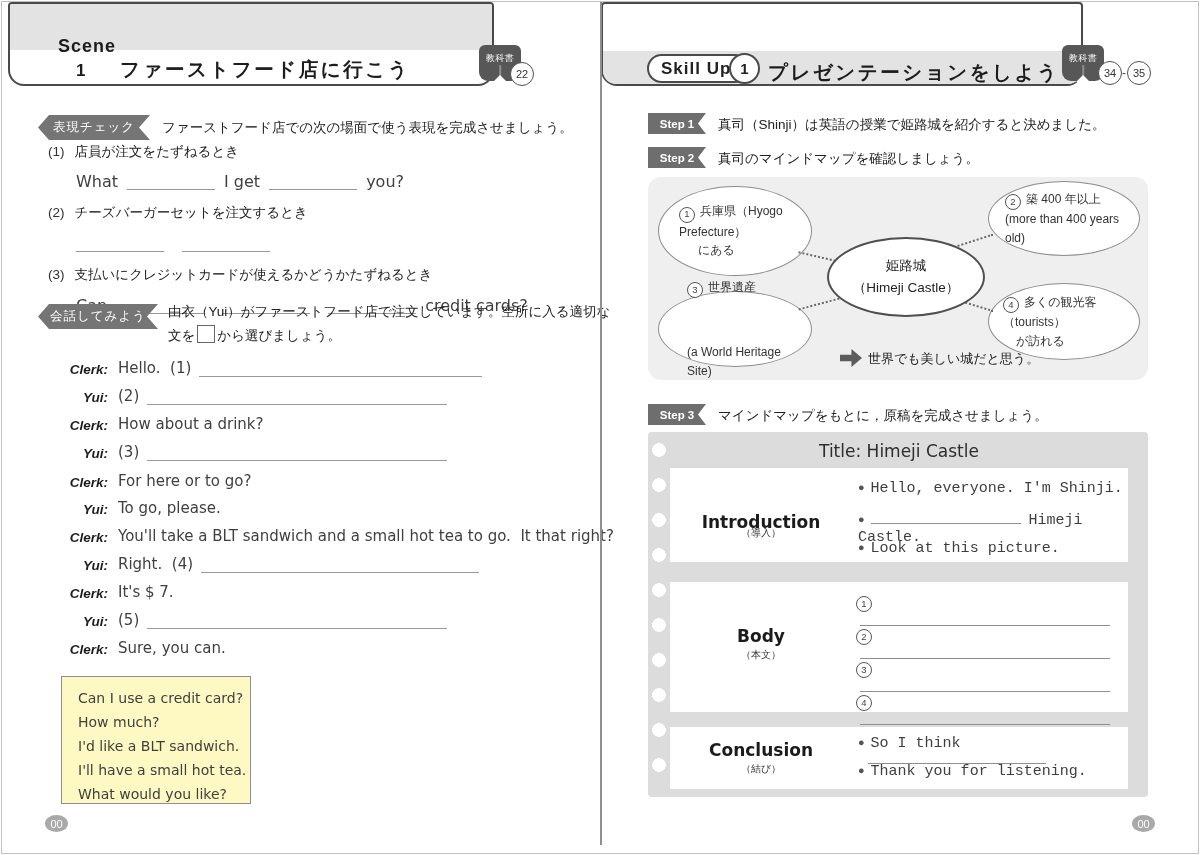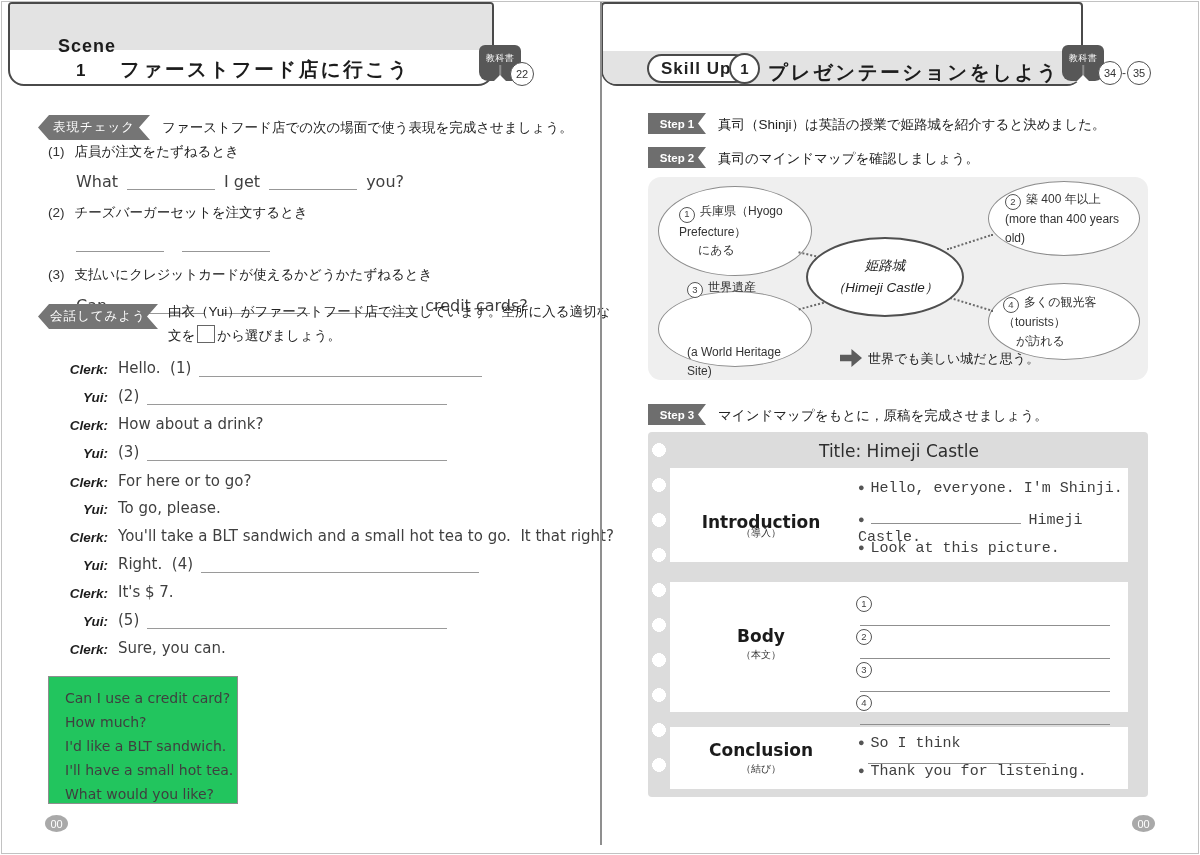--- a/index.html
+++ b/index.html
@@ -49,22 +49,22 @@
   .eng{font-family:"DejaVu Sans",sans-serif;font-size:16px;color:#3f3f3f;}
   .blank{display:inline-block;width:88px;border-bottom:1.5px solid #979797;height:14px;vertical-align:-3px;margin:0 9px;}
   .inline-box{display:inline-block;width:16px;height:16px;border:1.2px solid #666;vertical-align:-3px;margin:0 2px;background:#fff;}
 
   
   .dlg-row{position:absolute;left:40px;width:520px;height:24px;display:flex;align-items:flex-end;}
   .spk{width:68px;text-align:right;font-style:italic;font-weight:bold;font-size:13.5px;color:#1d1d1d;flex:none;}
   .dtx{margin-left:10px;font-family:"DejaVu Sans",sans-serif;font-size:15px;color:#3f3f3f;white-space:pre;}
   .dblank{display:inline-block;border-bottom:1.5px solid #9a9a9a;height:4px;margin-left:8px;}
 
-  .choices-box{position:absolute;left:48px;top:676px;width:190px;height:128px;border:1.5px solid #8e8e8e;
-               background:#22c55e;padding:9px 0 0 16px;box-sizing:border-box;}
+  .choices-box{position:absolute;left:61px;top:676px;width:190px;height:128px;border:1.5px solid #8e8e8e;
+               background:#fef9c3;padding:9px 0 0 16px;box-sizing:border-box;}
   .choice{font-family:"DejaVu Sans",sans-serif;font-size:14px;color:#3f3f3f;line-height:24px;}
 
   .pgnum{position:absolute;top:815px;width:23px;height:17px;background:#a9a9a9;border-radius:50%;
          color:#fff;font-size:11px;display:flex;align-items:center;justify-content:center;}
 
   
   .mm-panel{position:absolute;left:648px;top:177px;width:500px;height:203px;background:#efefef;border-radius:13px;}
   .bubble{position:absolute;background:#fff;border:1.4px solid #8c8c8c;border-radius:50%;
           display:flex;flex-direction:column;justify-content:center;font-size:12px;color:#333;line-height:1.55;
           box-sizing:border-box;}
@@ -239,21 +239,21 @@
       <div>(more than 400 years old)</div>
     </div>
     <div class="bubble" style="left:658px;top:291px;width:154px;height:76px;padding:0 8px 0 28px;gap:45px;">
       <div><span class="circ">3</span><span>世界遺産</span></div>
       <div>(a World Heritage Site)</div>
     </div>
     <div class="bubble" style="left:988px;top:283px;width:152px;height:77px;padding:0 6px 0 14px;">
       <div><span class="circ">4</span><span>多くの観光客（tourists）</span></div>
       <div style="padding-left:13px;">が訪れる</div>
     </div>
-    <div class="bubble-center" style="left:806px;top:237px;width:154px;height:76px;font-style:italic;">
+    <div class="bubble-center" style="left:827px;top:237px;width:154px;height:76px;">
       <div>姫路城</div>
       <div>（Himeji Castle）</div>
     </div>
 
     <div class="fat-arrow" style="left:840px;top:349px;"></div>
     <div class="abs" style="left:868px;top:350px;font-size:13px;color:#222;">世界でも美しい城だと思う。</div>
 
     <div class="step" style="left:648px;top:404px;">Step 3</div>
     <div class="abs jp" style="left:718px;top:407px;">マインドマップをもとに，原稿を完成させましょう。</div>
 

